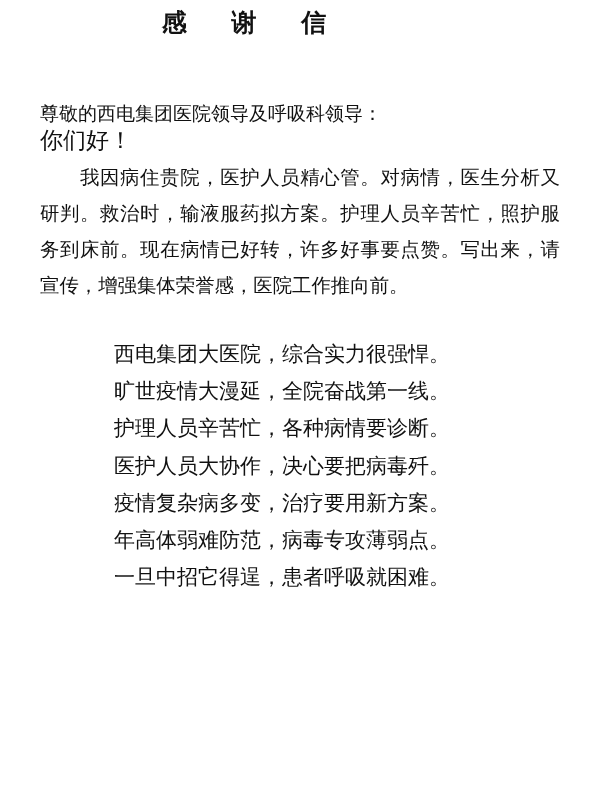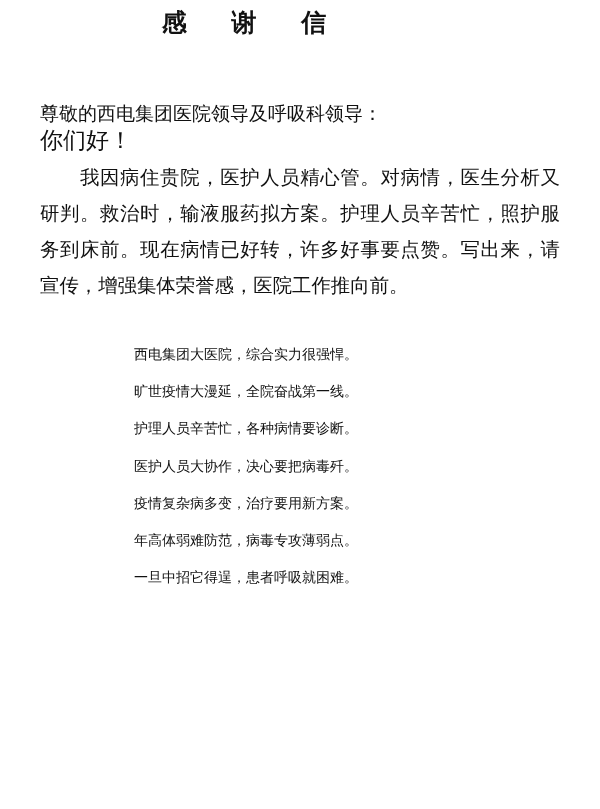--- a/index.html
+++ b/index.html
@@ -53,24 +53,23 @@
       font-size: 19.4px;
       line-height: 36px;
       text-indent: 40px;
       text-align: justify;
       font-family: "DejaVu Sans", "Liberation Sans", sans-serif;
     }
     .poem {
       position: absolute;
       left: 114px;
       top: 336px;
-      font-size: 14px;
+      font-size: 21px;
       line-height: 37.2px;
       font-family: "DejaVu Serif", "Liberation Serif", serif;
-      margin-left: 20px;
     }
     .poem-line {
       white-space: nowrap;
     }
   </style>
 </head>
 <body>
 
 <div>
   <div class="title">感 谢 信</div>

